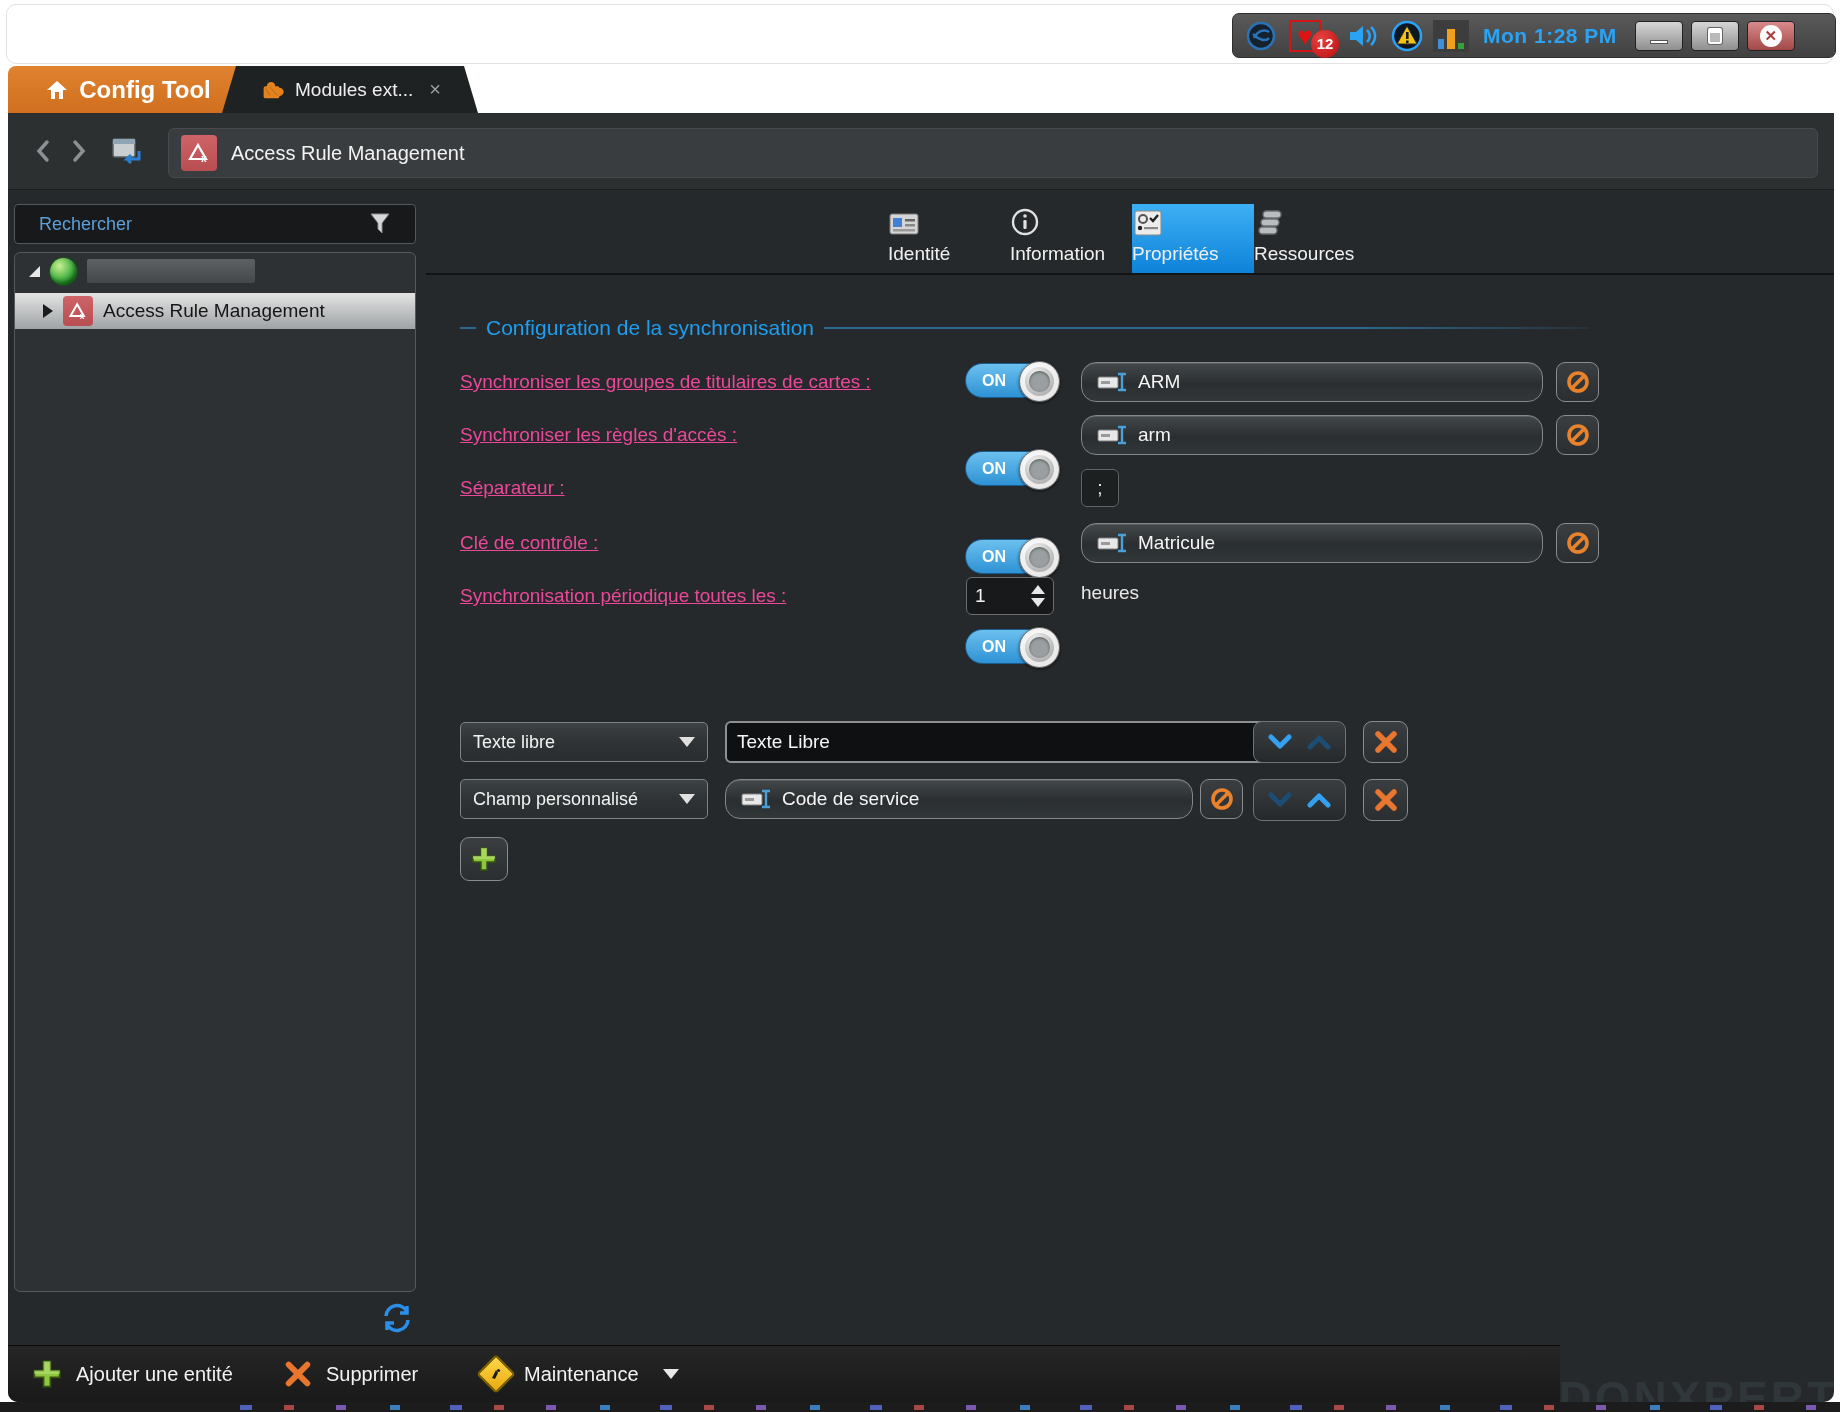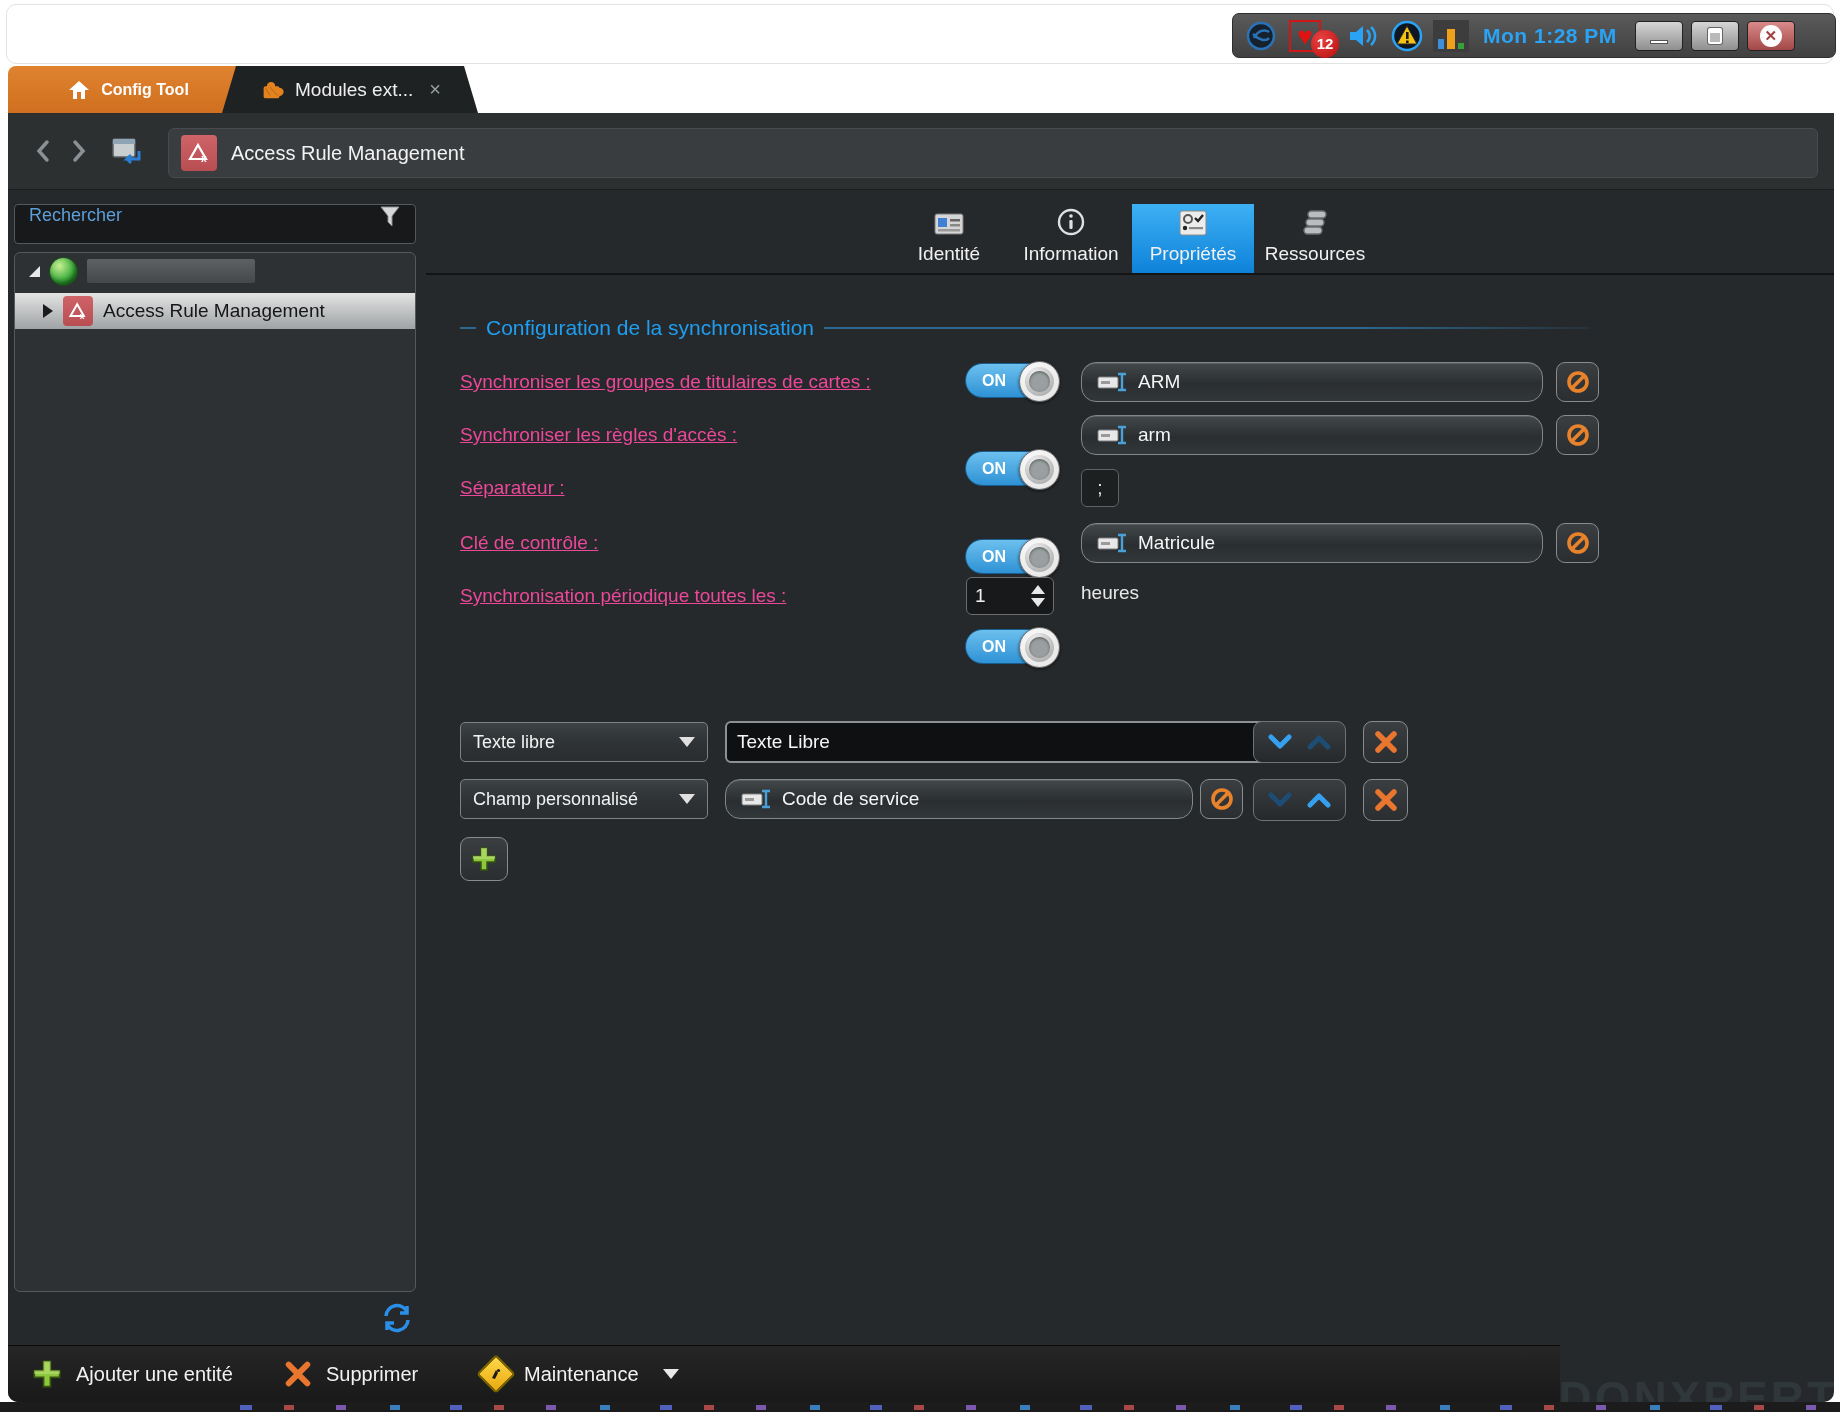--- a/index.html
+++ b/index.html
@@ -24,50 +24,50 @@
   #tray-clock { color:#2ba3f5; font-size:21px; font-weight:bold; letter-spacing:.5px; padding:0 10px 0 6px; white-space:nowrap; }
   .win-btn { width:48px; height:30px; border-radius:4px; border:1px solid #222; display:flex; align-items:center; justify-content:center; }
   .win-btn.gray { background:linear-gradient(#d6d6d6,#8f8f8f); }
   .win-btn.red { background:linear-gradient(#d98a8a,#a34848); }
   .glyph-min { width:18px; height:4px; background:#fdfdfd; border:1px solid #555; margin-top:12px; }
   .glyph-max { width:14px; height:16px; border:2px solid #fdfdfd; border-top-width:5px; border-radius:2px; box-shadow:0 0 0 1px #666; background:#b9b9b9; }
   .glyph-close { width:22px; height:22px; border-radius:50%; background:#fdfdfd; color:#a34040; font-weight:bold; font-size:15px; display:flex; align-items:center; justify-content:center; }
 
   
   .app-tab { top:66px; height:47px; display:flex; align-items:center; gap:10px; }
-  #tab-config { left:8px; width:240px; background:linear-gradient(#e08330,#cf6f1f); border-radius:8px 8px 0 0; justify-content:center; color:#fff; font-size:16px; font-weight:bold; }
+  #tab-config { left:8px; width:240px; background:linear-gradient(#e08330,#cf6f1f); border-radius:8px 8px 0 0; justify-content:center; color:#fff; font-size:24px; font-weight:bold; }
   #tab-modules { left:222px; width:256px; background:#1f2223; clip-path:polygon(14px 0, calc(100% - 14px) 0, 100% 100%, 0 100%); color:#eee; font-size:19px; justify-content:center; }
   #tab-modules .close-x { color:#9aa0a3; font-size:20px; margin-left:6px; }
 
   
   #win { left:8px; top:113px; width:1826px; height:1289px; background:#26292b; border-radius:0 0 10px 10px; overflow:hidden; }
   
   #navbar { left:0; top:0; width:1826px; height:77px; background:#2c3031; border-bottom:1px solid #1a1d1e; }
   .nav-chev { top:22px; width:26px; height:32px; display:flex; align-items:center; justify-content:center; }
   #crumb { left:160px; top:15px; width:1650px; height:50px; background:#393d3f; border:1px solid #474b4d; border-radius:6px; display:flex; align-items:center; gap:14px; padding:0 12px; }
   .arm-badge { width:36px; height:36px; border-radius:4px; background:linear-gradient(#cf6468,#b84e52); display:flex; align-items:center; justify-content:center; }
   .arm-badge.small { width:30px; height:30px; }
   #crumb-label { color:#f2f2f2; font-size:20px; }
 
   
-  #searchbox { left:6px; top:91px; width:402px; height:40px; background:#17191a; border:1px solid #54585a; border-radius:4px; display:flex; align-items:flex-start; padding:0 14px; }
+  #searchbox { left:6px; top:91px; width:402px; height:40px; background:#17191a; border:1px solid #54585a; border-radius:4px; display:flex; align-items:center; padding:0 24px; }
   #search-input { flex:1; background:transparent; border:none; outline:none; color:#5e9fd8; font-size:18px; font-family:"Liberation Sans",sans-serif; }
   #search-input::placeholder { color:#5e9fd8; opacity:1; }
   #treepanel { left:6px; top:139px; width:402px; height:1040px; background:#2d3133; border:1px solid #55595b; border-radius:6px; overflow:hidden; }
   .tree-row { display:flex; align-items:center; height:36px; gap:10px; padding-left:14px; }
   .expander-open { width:0; height:0; border-left:11px solid transparent; border-bottom:11px solid #e8e8e8; }
   .expander-closed { width:0; height:0; border-top:7px solid transparent; border-bottom:7px solid transparent; border-left:10px solid #1c1c1c; }
   #globe { width:27px; height:27px; border-radius:50%; background:radial-gradient(circle at 35% 30%, #c8ef92, #3fae3f 55%, #1a701e); box-shadow:inset -2px -3px 4px rgba(0,40,0,.55), 0 0 0 1px #1a4d1d; }
   #redacted { width:168px; height:24px; background:linear-gradient(#5d6163,#44484a); border-radius:2px; }
   #tree-selected { margin-top:4px; height:36px; background:linear-gradient(#e3e3e3,#9fa3a5); display:flex; align-items:center; gap:10px; padding-left:28px; }
   #tree-selected .lbl { color:#161616; font-size:19px; }
 
   
   #ctabs { left:880px; top:91px; display:flex; height:69px; }
-  .ctab { width:122px; display:flex; flex-direction:column; align-items:center; justify-content:flex-end; padding-bottom:8px; gap:6px; color:#f0f0f0; font-size:19px; }
+  .ctab { width:122px; display:flex; flex-direction:column; justify-content:flex-end; padding-bottom:8px; gap:6px; color:#f0f0f0; font-size:19px; }
   .ctab.active { background:linear-gradient(#3db0f4,#0e82d9); }
   #ctab-line { left:418px; top:160px; width:1408px; height:2px; background:#121415; }
 
   
   .sec-head { display:flex; align-items:center; gap:10px; }
   .sec-head .pre { width:16px; height:2px; background:#2c688f; }
   .sec-head .title { color:#1f9ef0; font-size:21px; white-space:nowrap; }
   .sec-head .post { flex:1; height:2px; background:linear-gradient(90deg,#2c688f,#2c688f 70%, rgba(44,104,143,.15)); }
   .row-label { color:#ec4899; font-size:19px;text-decoration:underline; }
 

